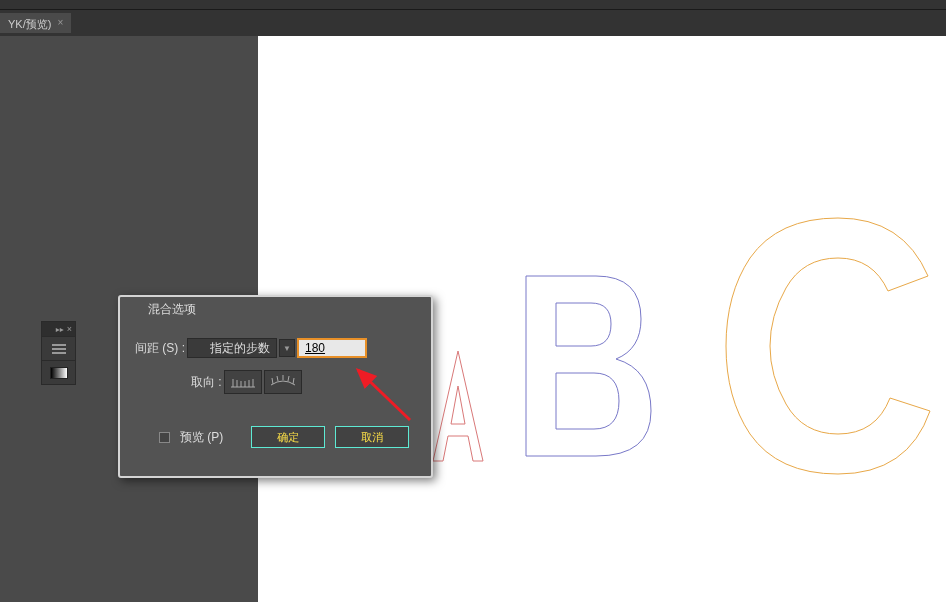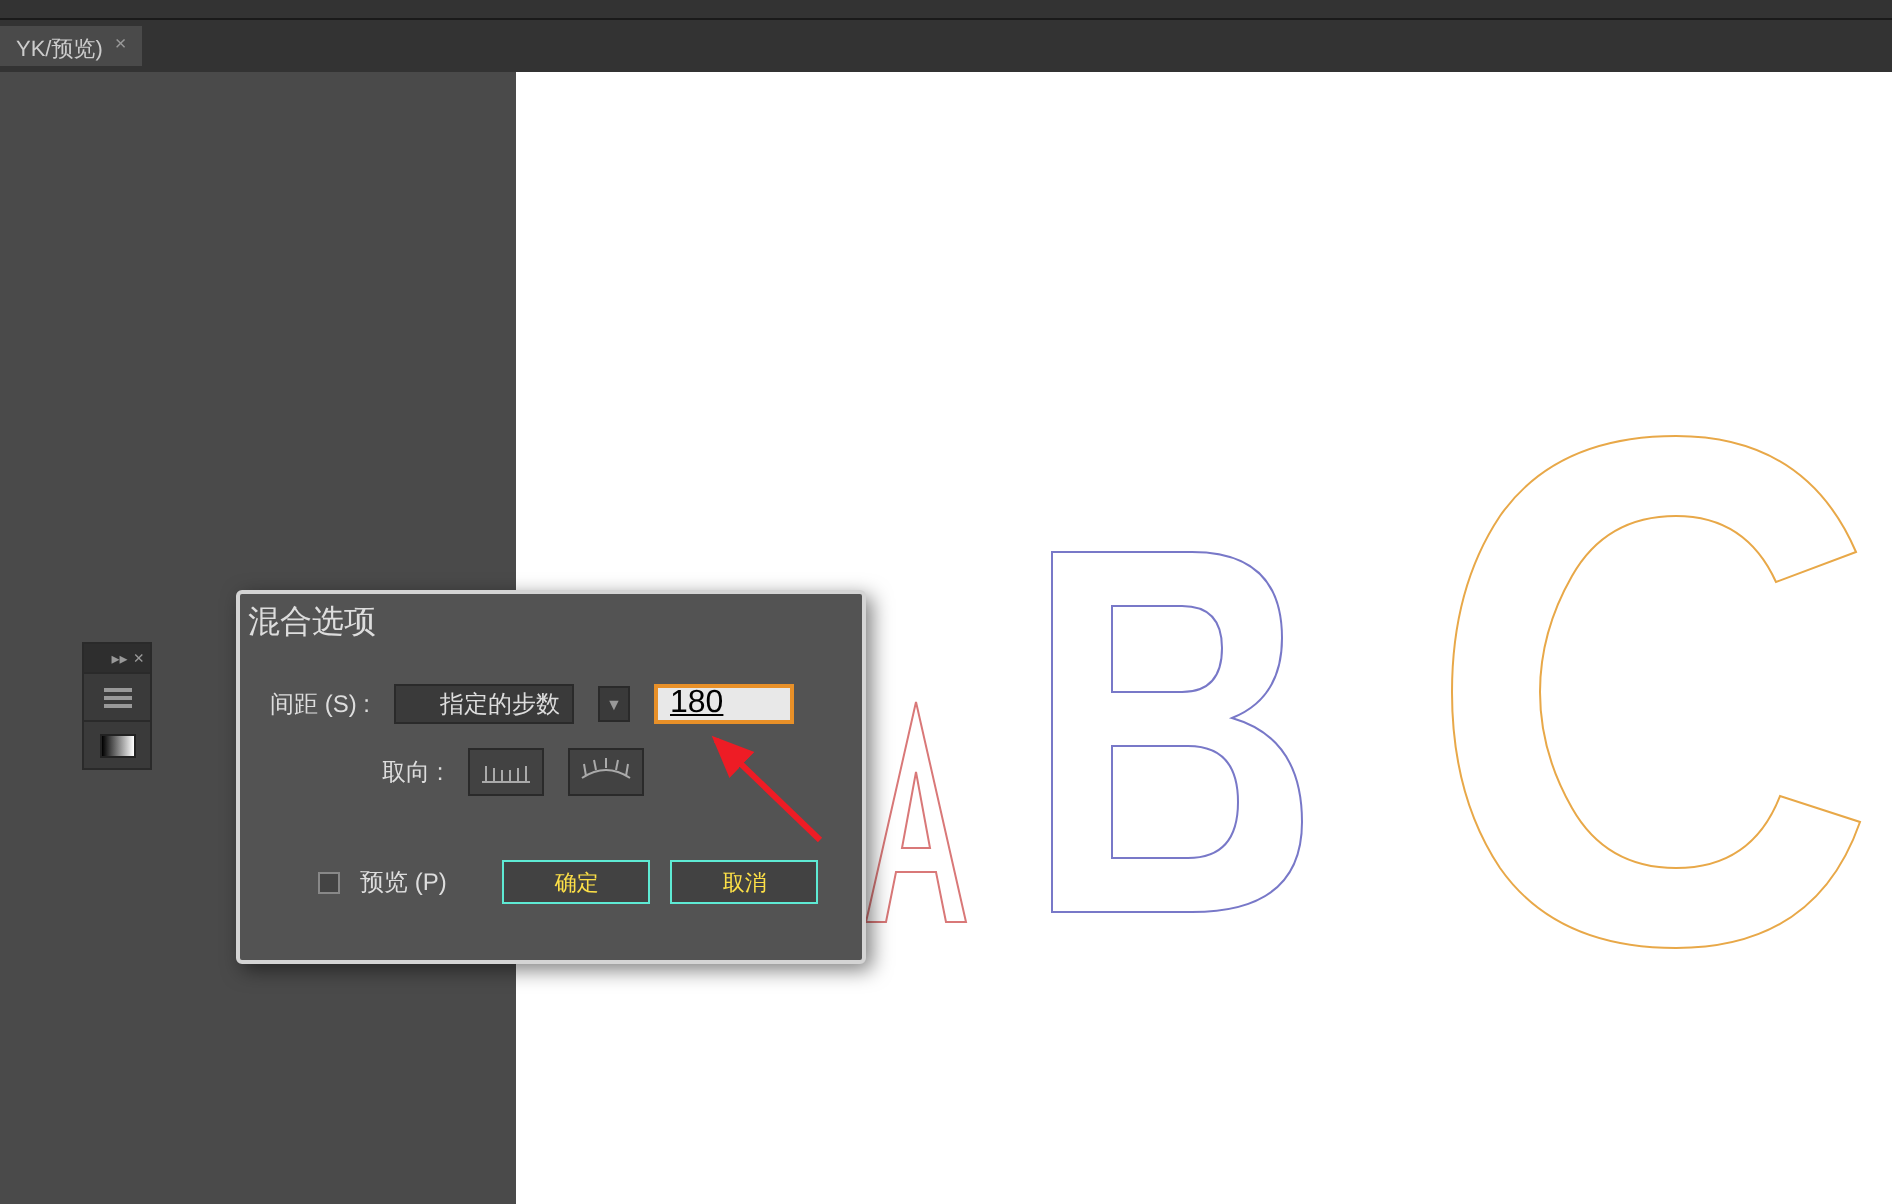--- a/index.html
+++ b/index.html
@@ -109,32 +109,32 @@
       top: 295px;
       width: 315px;
       background: #535353;
       border: 2px solid #d4d4d4;
       box-shadow: 3px 3px 10px rgba(0,0,0,0.5);
       border-radius: 3px;
       padding-bottom: 12px;
     }
     .dialog-title {
       color: #ddd;
-      padding: 4px 4px;
-      font-size: 16px;
+      padding: 4px 28px;
+      font-size: 12px;
     }
     .dialog-content {
       background: #535353;
       padding: 10px 0;
     }
     .dialog-row {
       display: flex;
       align-items: center;
       padding: 6px 15px;
-      gap: 12px;
+      gap: 2px;
     }
     .dialog-label {
       color: #ddd;
       font-size: 12px;
     }
     .dropdown {
       background: #3a3a3a;
       border: 1px solid #2a2a2a;
       color: #ddd;
       padding: 0 6px;
@@ -156,21 +156,21 @@
       color: #999;
       font-size: 8px;
     }
     .number-input {
       background: #e8e8e8;
       border: 2px solid #e89028;
       color: #000;
       padding: 2px 6px;
       width: 70px;
       height: 20px;
-      font-size: 16px;
+      font-size: 12px;
       text-decoration: underline;
     }
     .orient-btn {
       width: 38px;
       height: 24px;
       background: #424242;
       border: 1px solid #2a2a2a;
       display: flex;
       align-items: center;
       justify-content: center;

